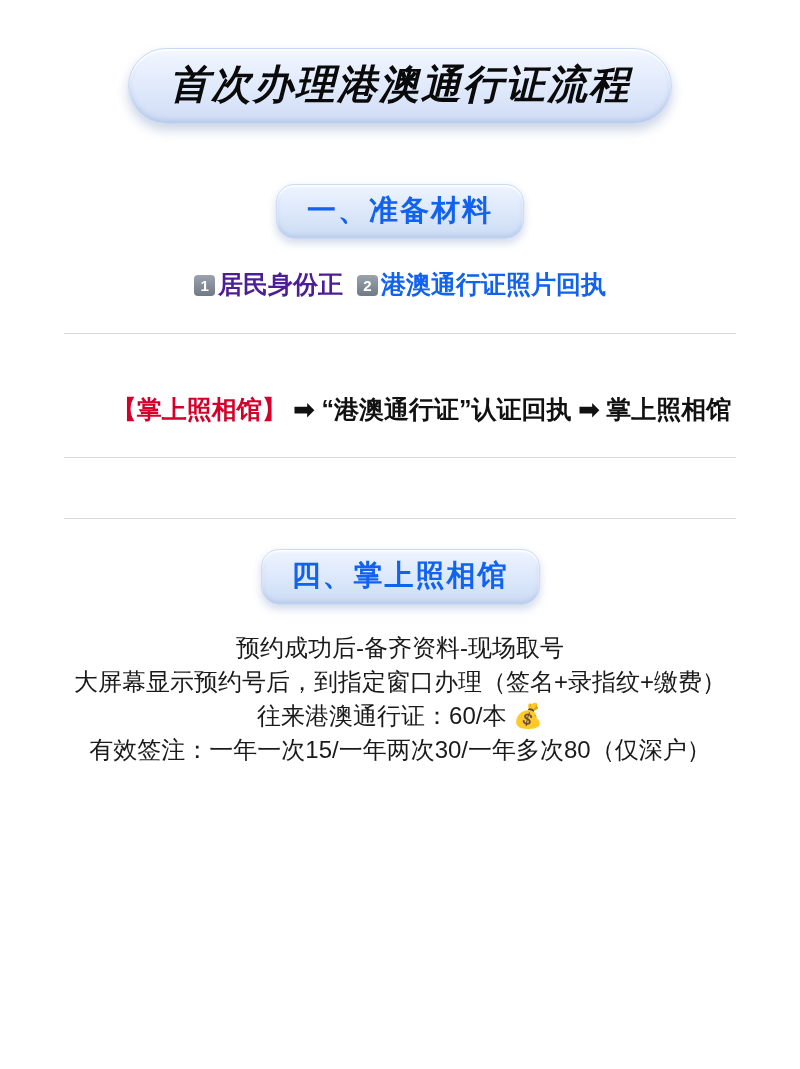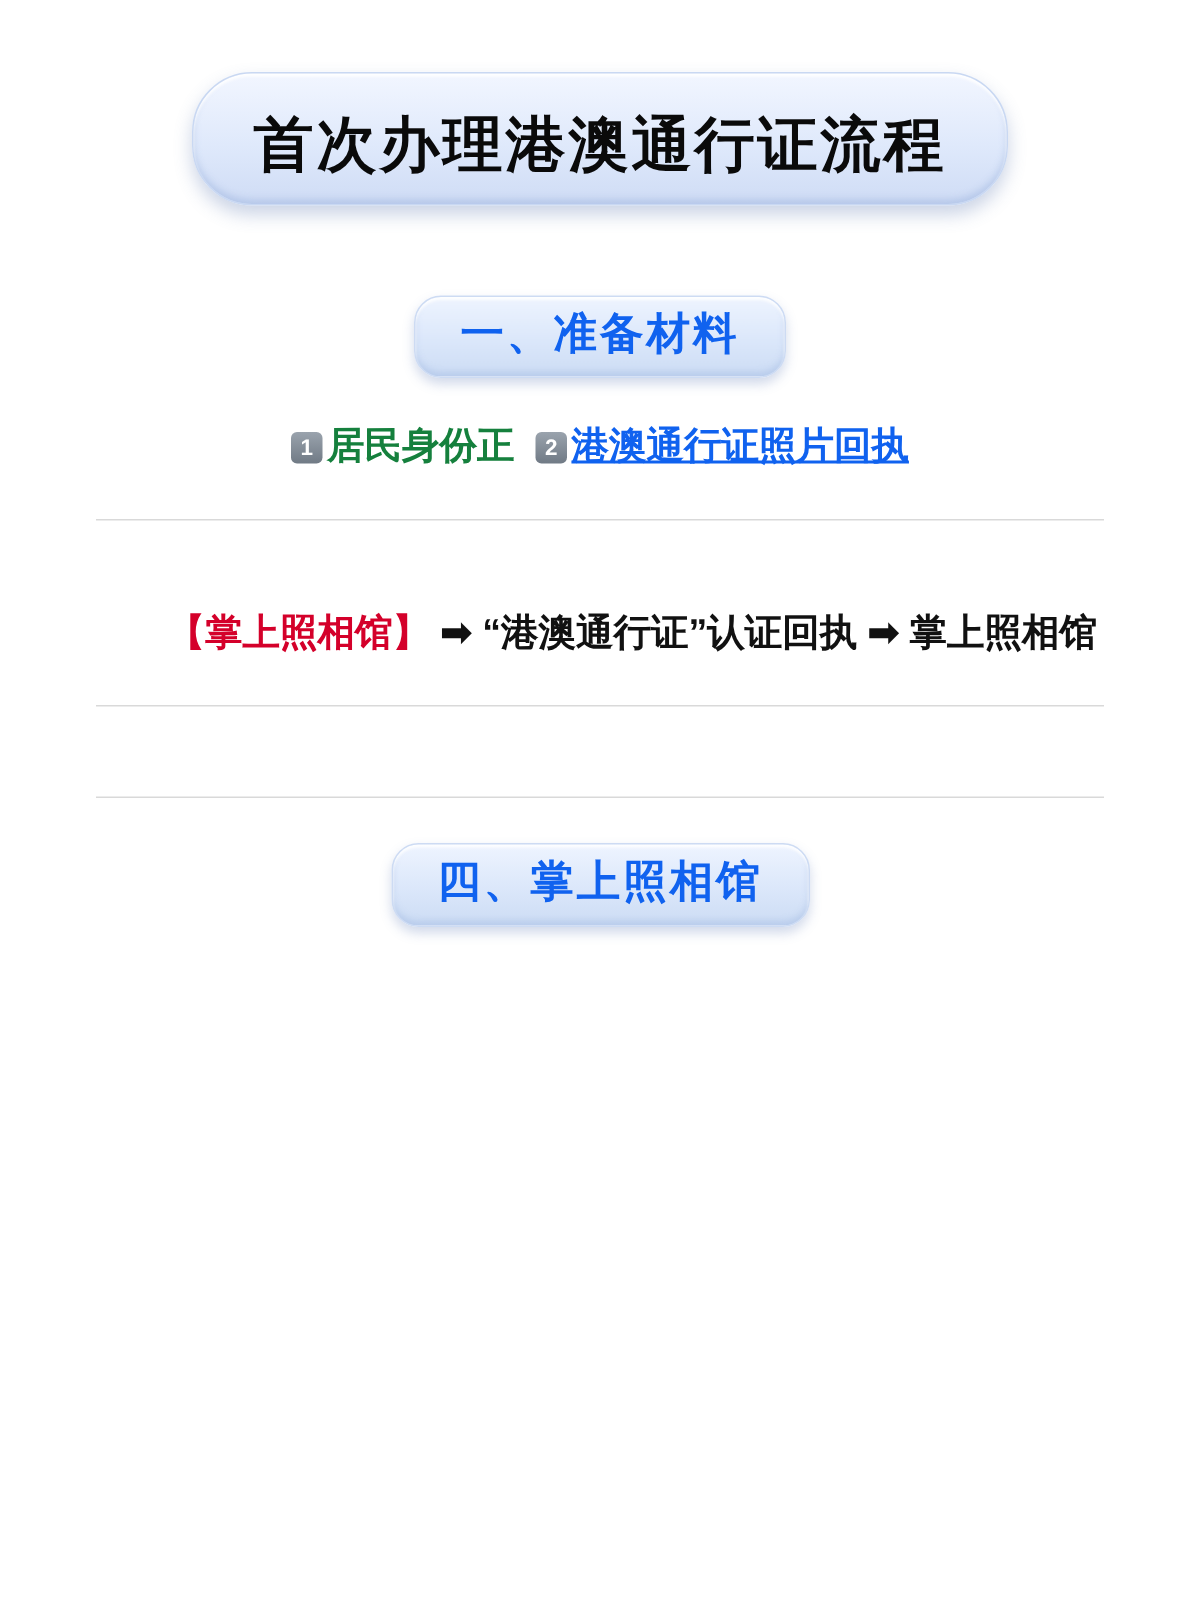--- a/index.html
+++ b/index.html
@@ -29,25 +29,26 @@
   
   .title-wrap {
     margin-top: 48px;
     display: flex;
     justify-content: center;
     width: 100%;
   }
   .title-pill {
     background: linear-gradient(180deg, #f2f6ff 0%, #dfe9fb 55%, #cfdcf5 100%);
     border-radius: 40px;
-    padding: 26px 40px 17px 40px;
+    padding: 13px 40px 17px 40px;
     box-shadow: 0 6px 12px rgba(80,110,170,0.30),
                 inset 0 2px 2px rgba(255,255,255,0.95),
                 inset 0 -3px 5px rgba(150,175,220,0.45);
     border: 1px solid #c9d8f2;
+    font-style: italic;
   }
   .title-text {
     font-size: 40px;
     font-weight: bold;
     letter-spacing: 2px;
     color: #0a0a0a;
     line-height: 1.1;
     white-space: nowrap;
   }
 
@@ -107,22 +108,22 @@
     line-height: 21px;
     border-radius: 4px;
     background: linear-gradient(180deg, #9aa3ad 0%, #707a85 100%);
     color: #ffffff;
     font-size: 15px;
     font-weight: bold;
     text-align: center;
     vertical-align: 2px;
     margin-right: 3px;
   }
-  .mat-1 { color: #15803d; font-family: Liberation Serif, serif; }
-  .mat-2 { color: #1062ef; text-decoration: underline; }
+  .mat-1 { color: #4c1d95; font-family: Liberation Serif, serif; }
+  .mat-2 { color: #1062ef; }
 
   
   .divider {
     width: 672px;
     height: 1px;
     background: #d9d9d9;
     margin: 0 auto;
   }
 
   
@@ -176,15 +177,21 @@
 
   <div class="sp-c"></div>
   <div class="divider"></div>
   <div class="sp-c"></div>
 
   <div class="section">
     <div class="sec-head">
       <div class="sec-head-text">四、掌上照相馆</div>
     </div>
     <div class="sp-d"></div>
+    <div class="body-block">
+      <div class="line plain">预约成功后-备齐资料-现场取号</div>
+      <div class="line plain">大屏幕显示预约号后，到指定窗口办理（签名+录指纹+缴费）</div>
+      <div class="line plain">往来港澳通行证：60/本 💰</div>
+      <div class="line plain">有效签注：一年一次15/一年两次30/一年多次80（仅深户）</div>
+    </div>
   </div>
 
 </div>
 
 </body></html>

